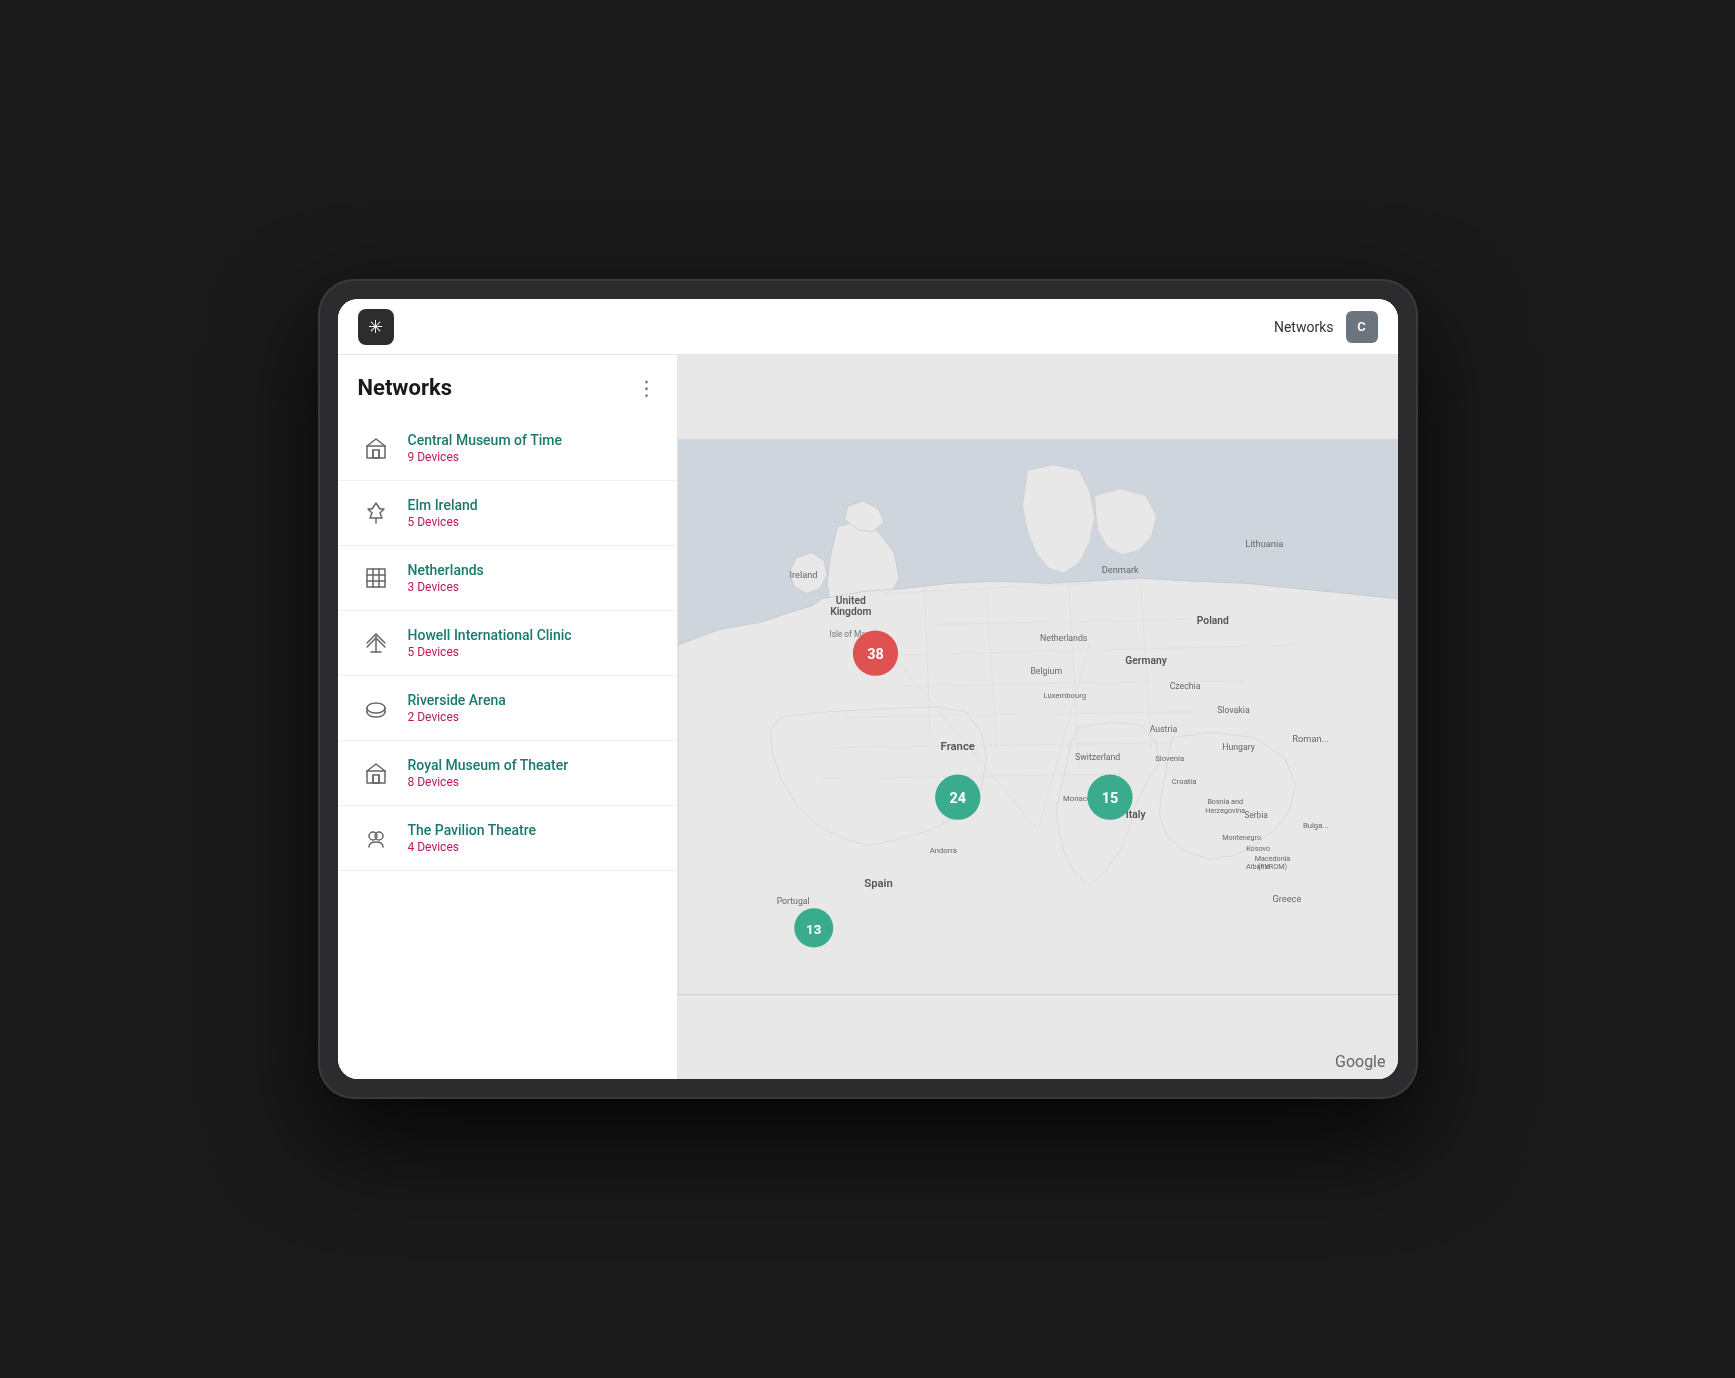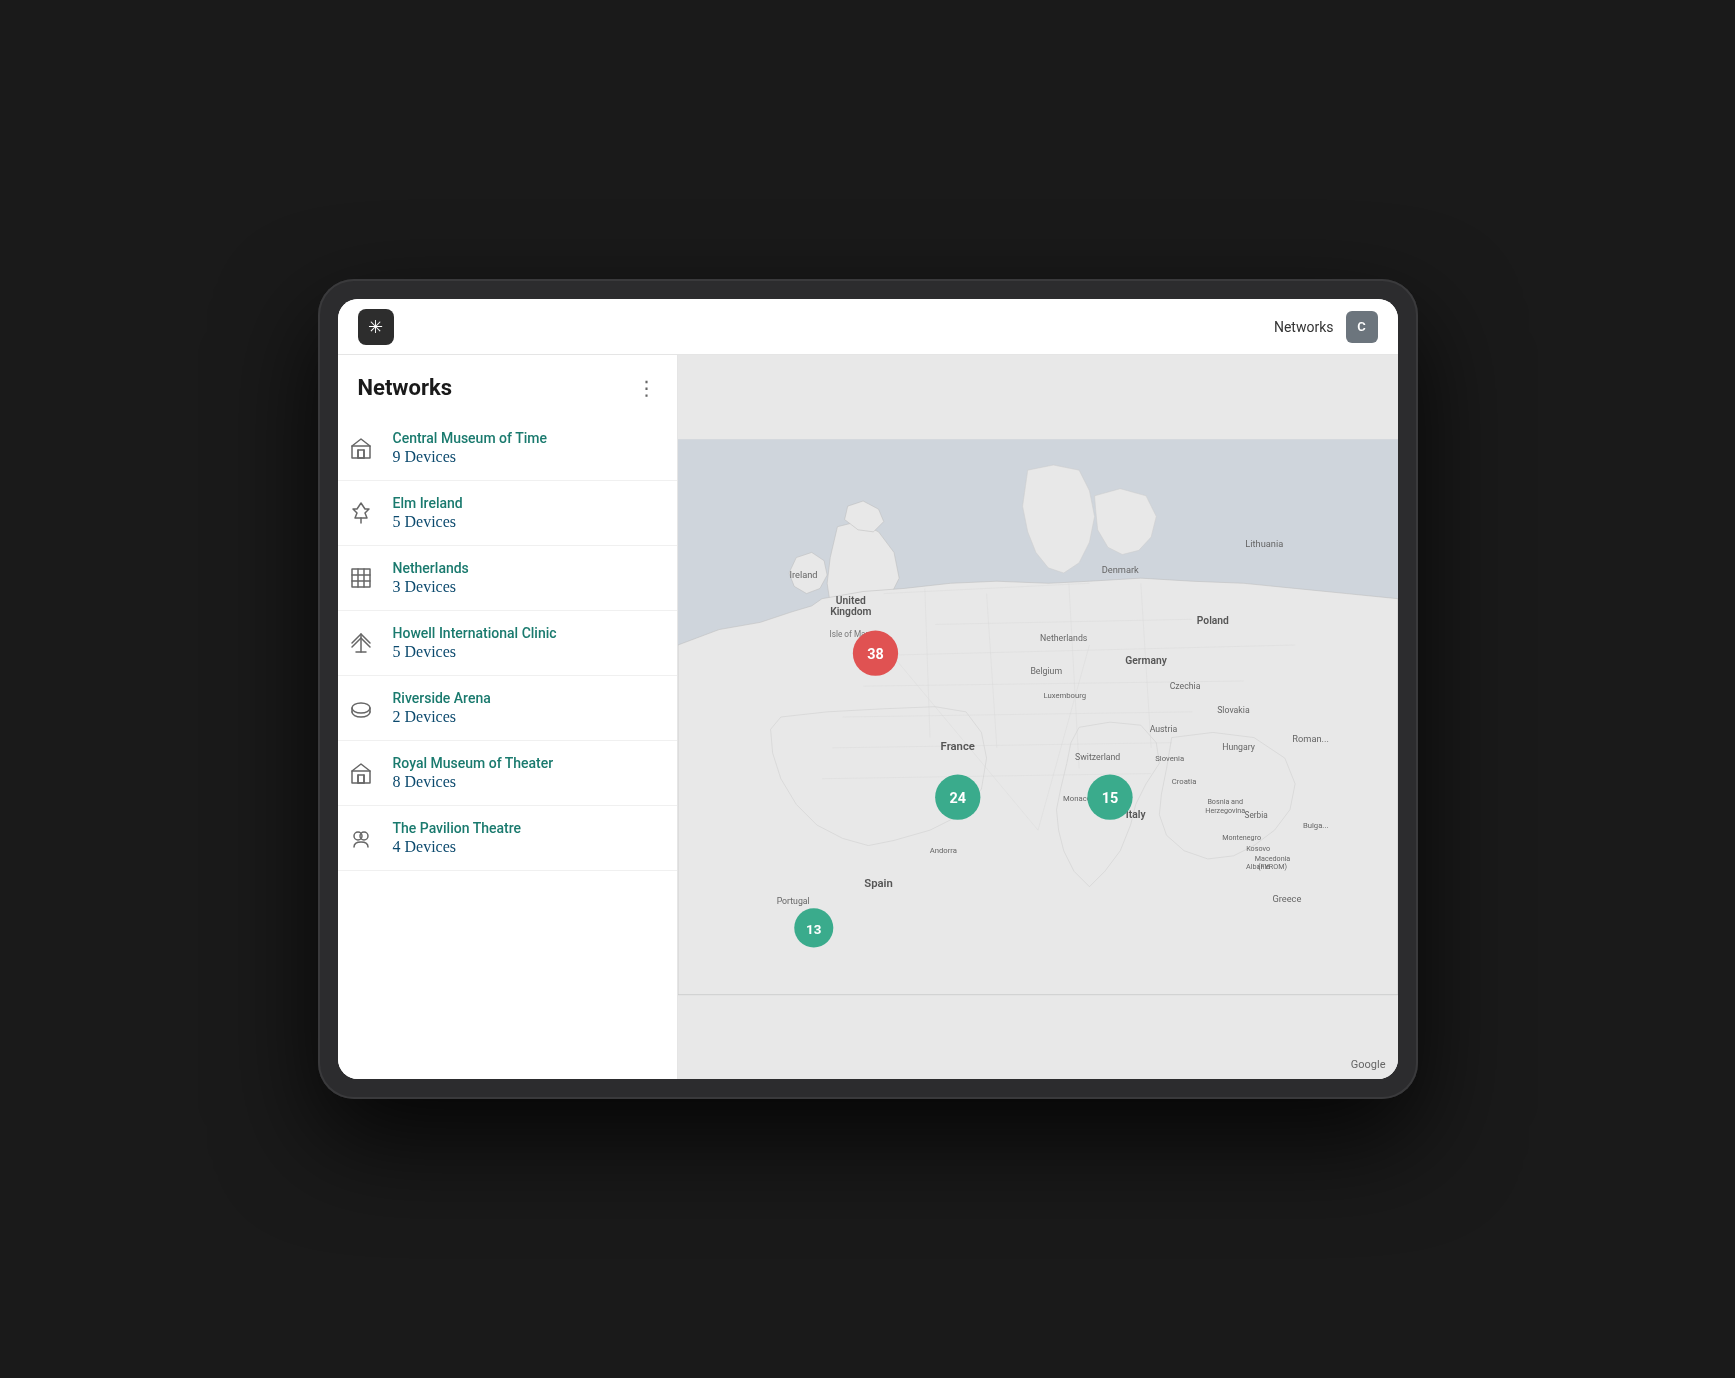--- a/index.html
+++ b/index.html
@@ -121,21 +121,21 @@
     }
 
     .network-list {
       flex: 1;
       overflow-y: auto;
     }
 
     .network-item {
       display: flex;
       align-items: center;
-      padding: 14px 5px;
+      padding: 14px 20px;
       border-bottom: 1px solid #f0f0f0;
       cursor: pointer;
       gap: 14px;
     }
 
     .network-icon {
       width: 36px;
       height: 36px;
       display: flex;
       align-items: center;
@@ -149,43 +149,42 @@
     }
 
     .network-name {
       font-size: 14px;
       font-weight: 500;
       color: #1a7a6e;
       margin-bottom: 2px;
     }
 
     .network-devices {
-      font-size: 16px;
-      color: #0c4a6e;
-      font-family: Liberation Serif, serif;
+      font-size: 12px;
+      color: #be185d;
     }
 
     
     .map-area {
       flex: 1;
       position: relative;
       overflow: hidden;
       background: #e8e8e8;
     }
 
     .map-svg {
       width: 100%;
       height: 100%;
     }
 
     .google-watermark {
       position: absolute;
       bottom: 8px;
       right: 12px;
-      font-size: 11px;
+      font-size: 16px;
       color: #666;
     }
   </style>
 </head>
 <body>
 
 <div class="tablet-frame">
   <div class="tablet-screen">
 
     <div class="header">

